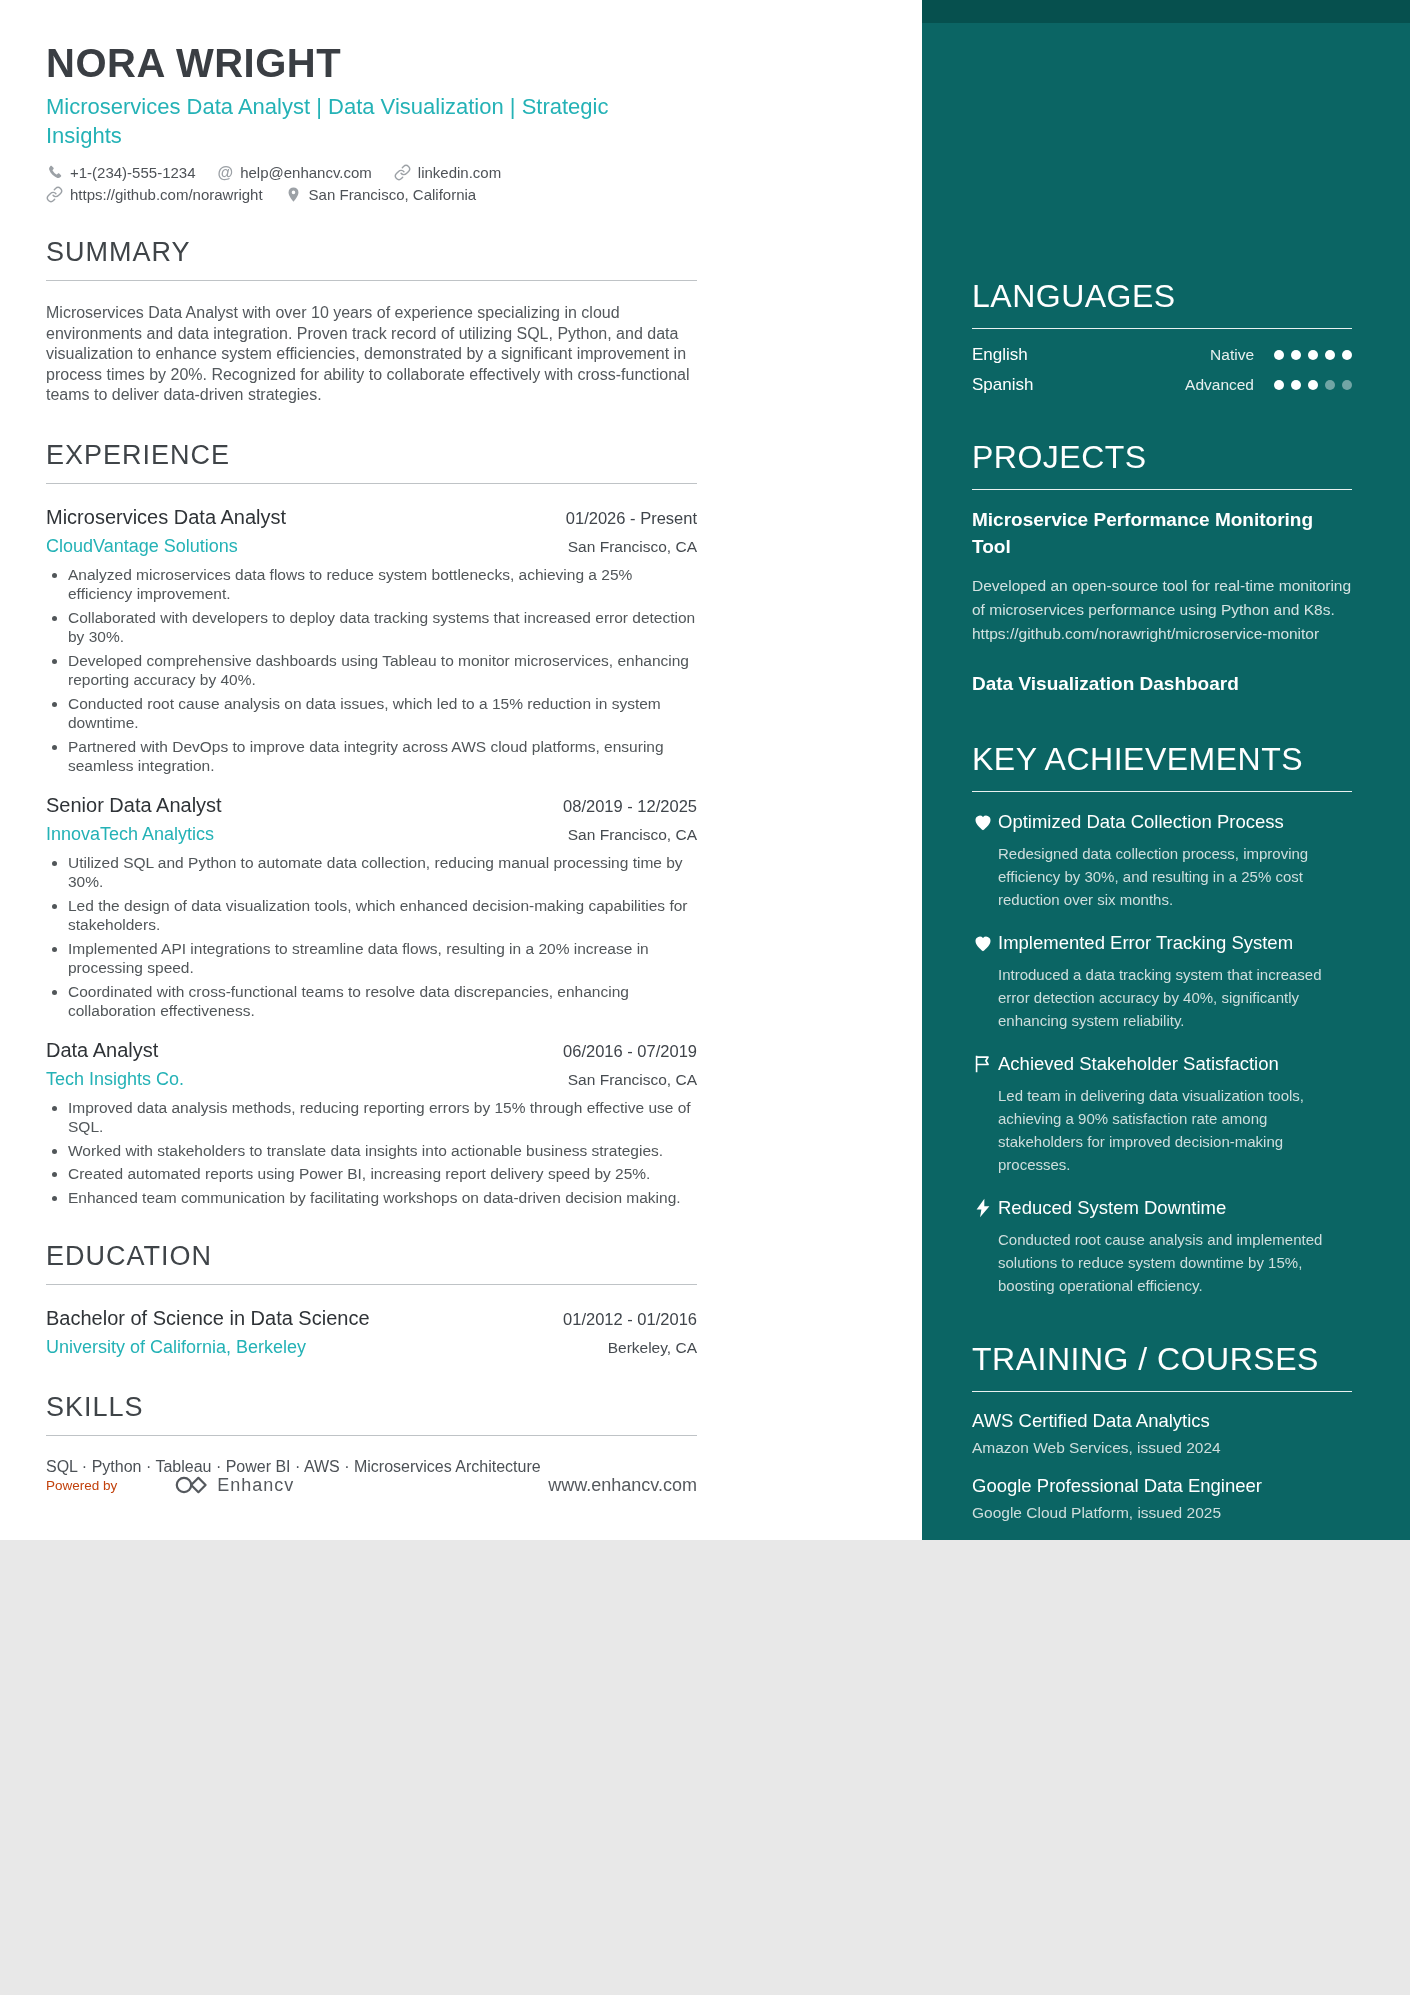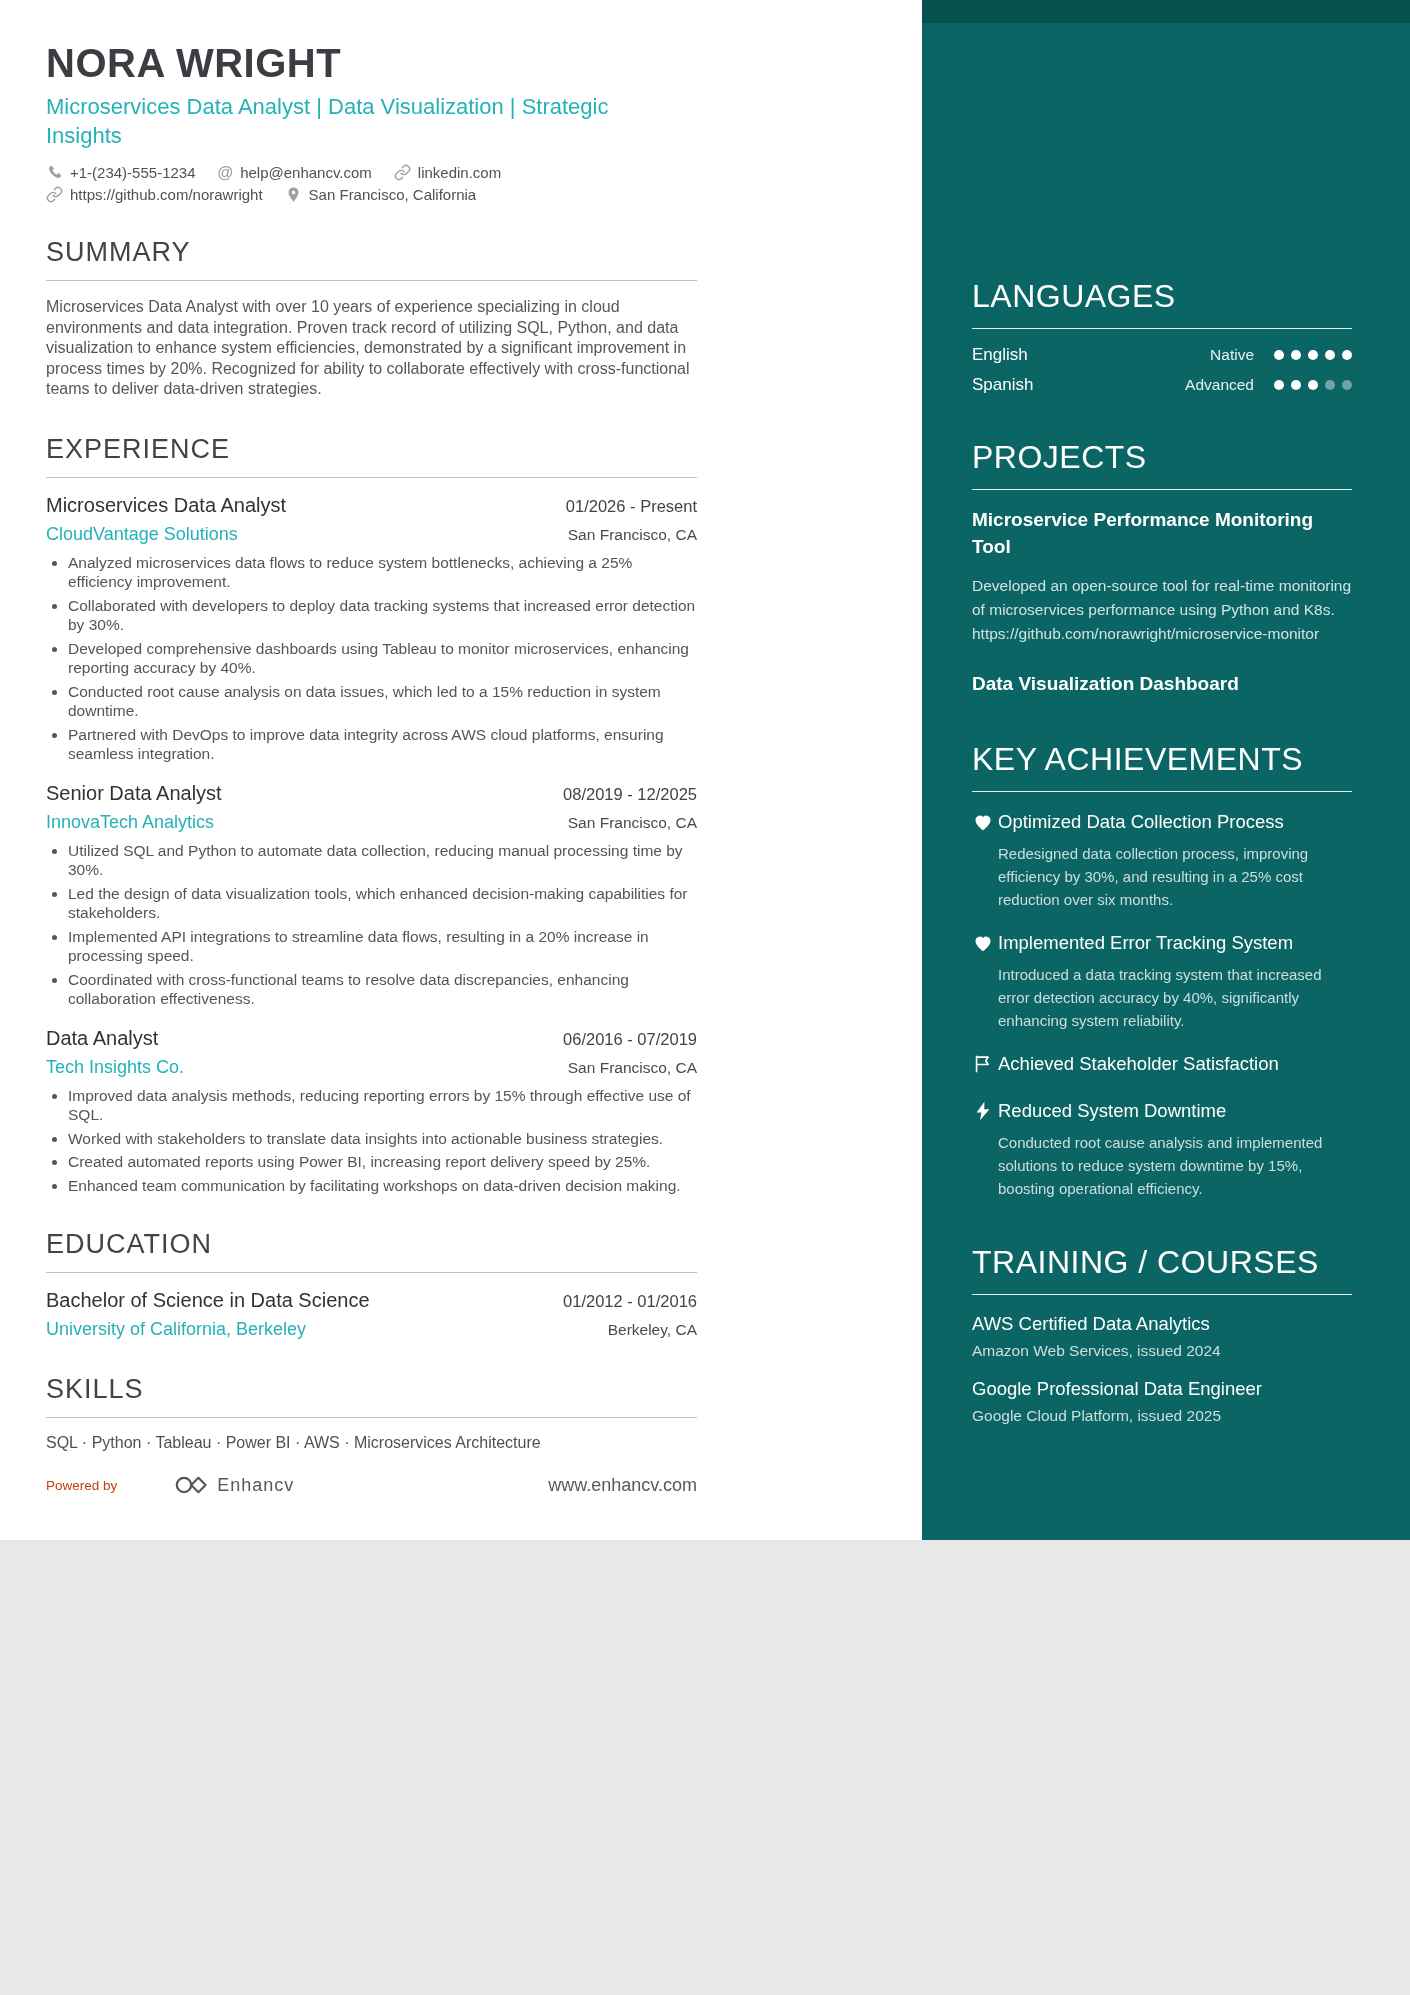--- a/index.html
+++ b/index.html
@@ -18,21 +18,21 @@
 
   .contact { margin-top:14px; }
   .contact-row { display:flex; align-items:center; gap:22px; margin-bottom:5px; }
   .citem { display:flex; align-items:center; gap:7px; font-size:15px; color:#4e5257; }
   .cicon { width:17px; height:17px; color:#9ca1a6; flex:0 0 auux; flex:0 0 auto; }
   .at-glyph { font-size:16px; color:#9ca1a6; font-weight:bold; line-height:1; }
 
   section.lsec { margin-top:34px; }
   .lsec h2 {
     font-size:27px; font-weight:400; color:#3f4448; letter-spacing:1px;
-    padding-bottom:12px; border-bottom:1px solid #bfc3c6; margin-bottom:16px;
+    padding-bottom:12px; border-bottom:1px solid #bfc3c6; margin-bottom:22px;
   }
   .summary-text { font-size:16px; line-height:20.5px; color:#53585c; }
 
   .job { margin-bottom:18px; }
   .row2 { display:flex; justify-content:space-between; align-items:baseline; }
   .job-title { font-size:20px; color:#2f3337; }
   .job-date { font-size:16.5px; color:#3f444a; }
   .company { font-size:18px; color:#24b2b6; margin-top:7px; }
   .loc { font-size:15.5px; color:#464b50; }
   .bullets { margin:8px 0 0 22px; }
@@ -287,20 +287,21 @@
 
       <div class="ach">
         <span class="ach-icon">
           <svg width="22" height="22" viewBox="0 0 24 24" fill="none" stroke="currentColor" stroke-width="1.8" stroke-linejoin="round">
               <line x1="5" y1="3" x2="5" y2="21"></line>
               <path d="M5 4.5h12.5l-2.4 4 2.4 4H5"></path>
             </svg>
         </span>
         <div>
           <h3>Achieved Stakeholder Satisfaction</h3>
+          <p>Led team in delivering data visualization tools, achieving a 90% satisfaction rate among stakeholders for improved decision-making processes.</p>
         </div>
       </div>
 
       <div class="ach">
         <span class="ach-icon">
           <svg width="22" height="22" viewBox="0 0 24 24" fill="currentColor">
               <path d="M13.5 2 5 13.5h5.2L8.8 22 19 10.2h-5.6L13.5 2z"></path>
             </svg>
         </span>
         <div>

